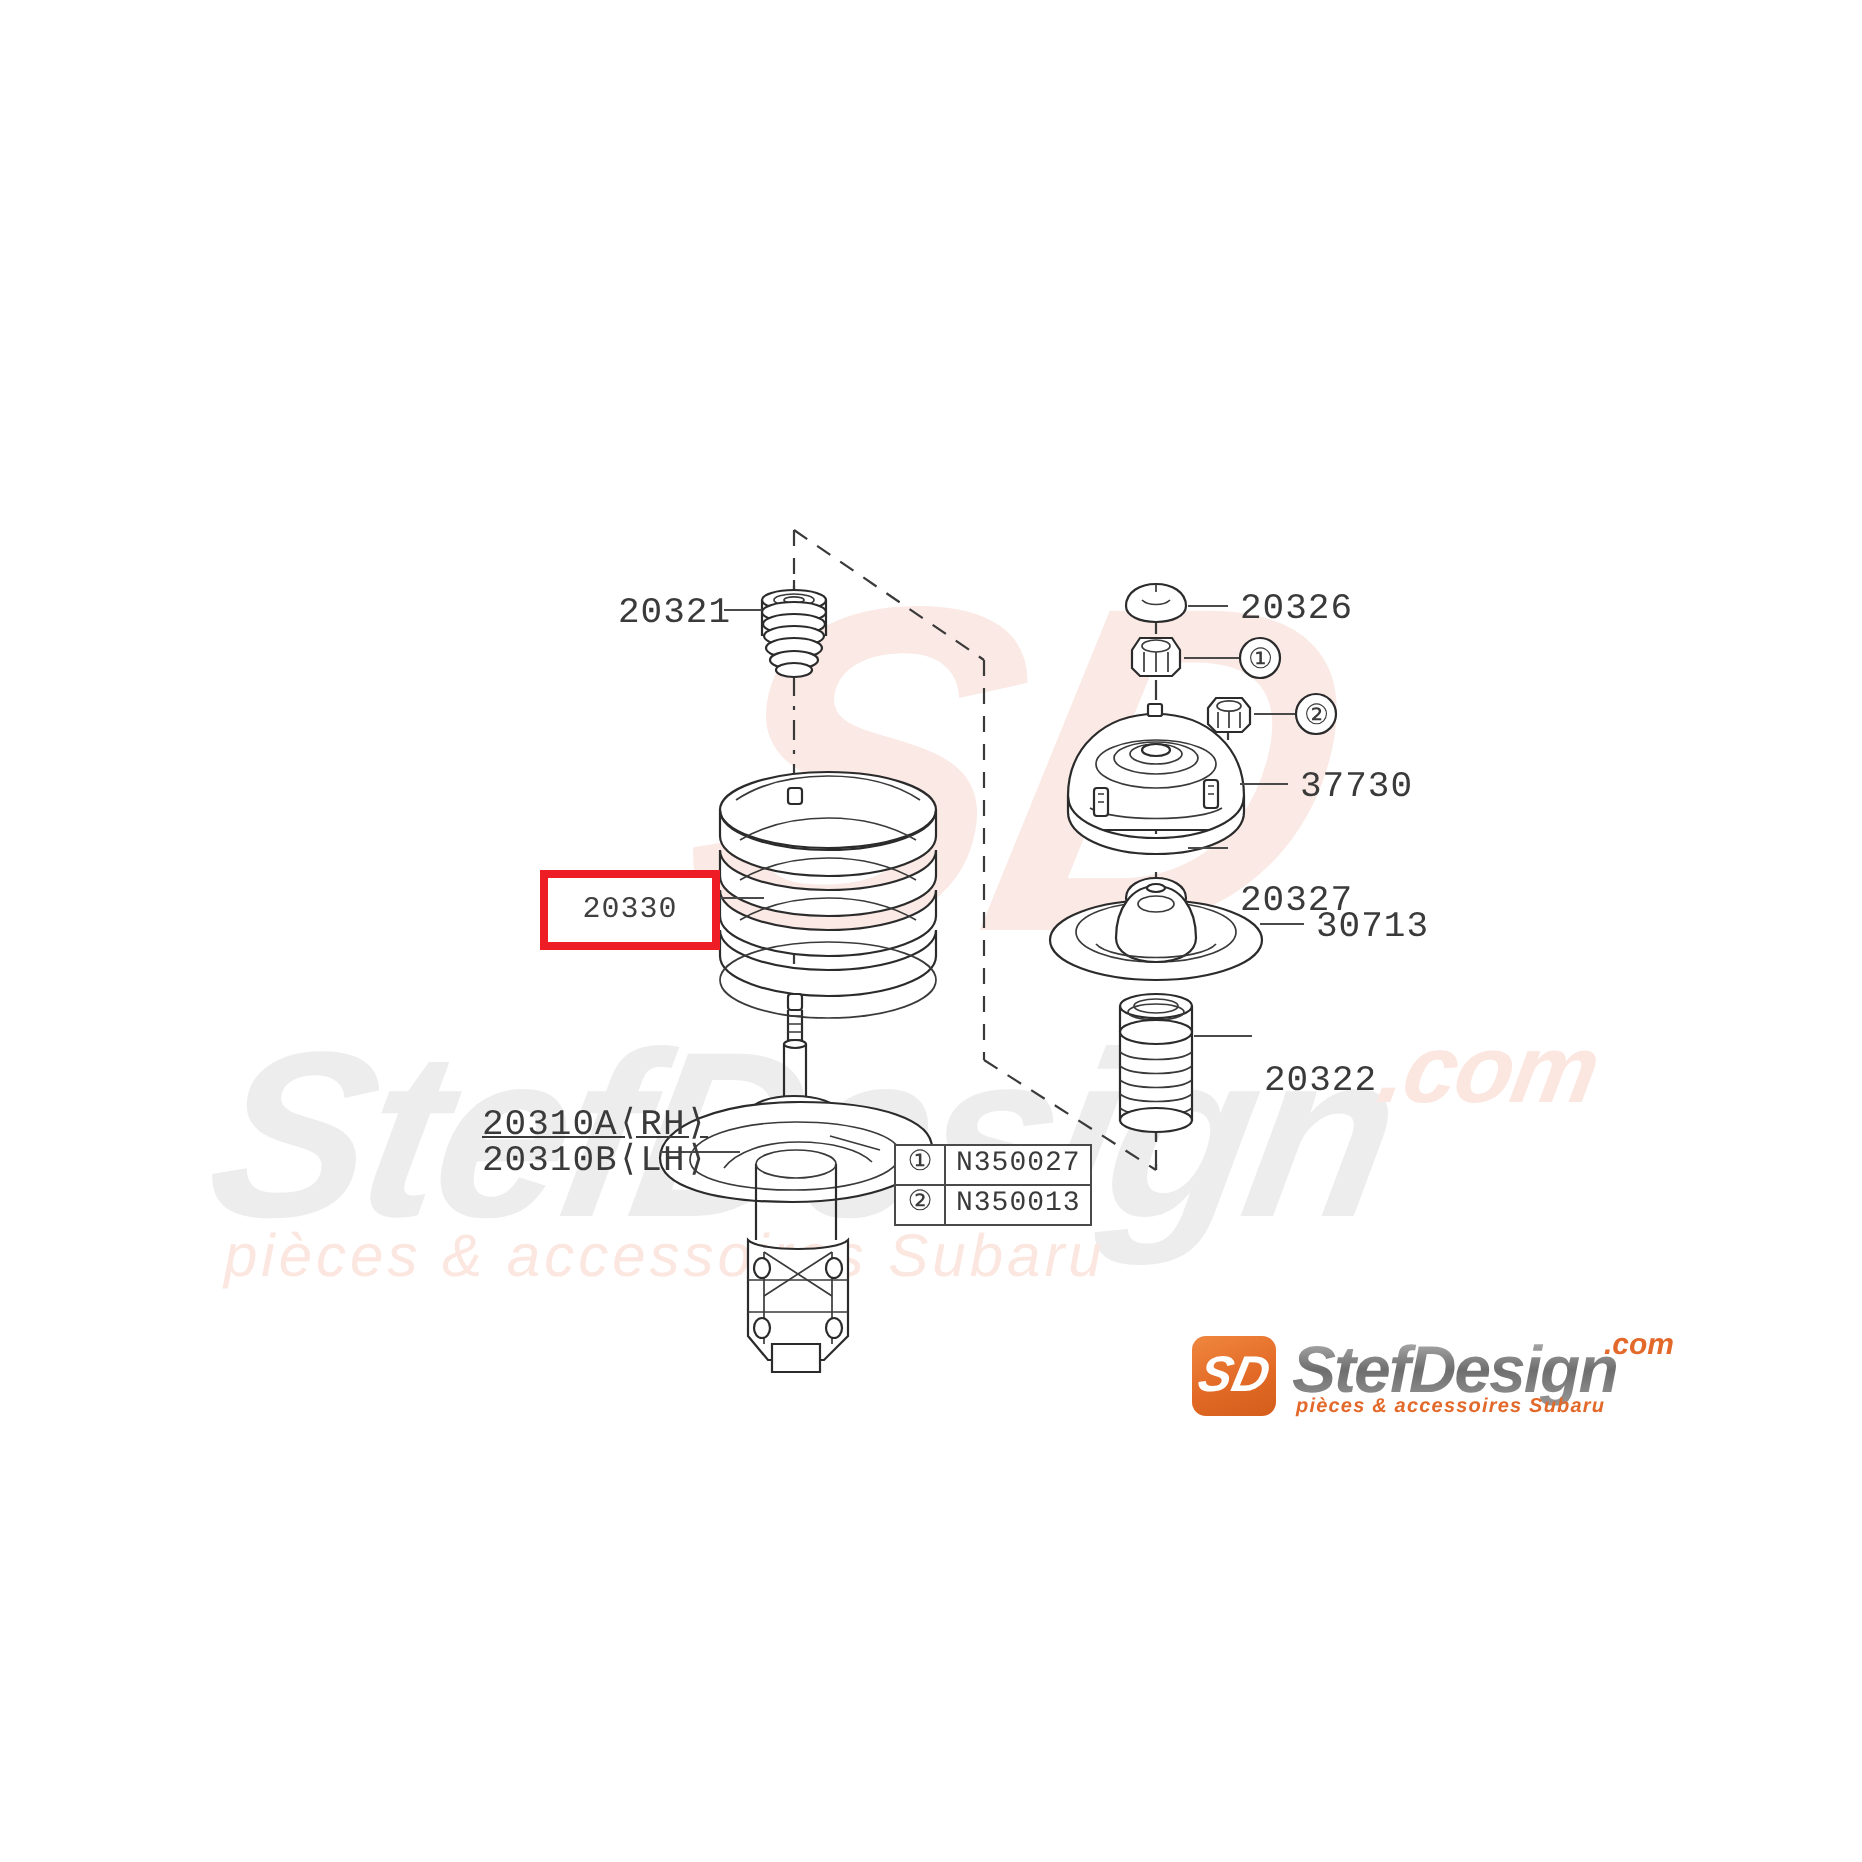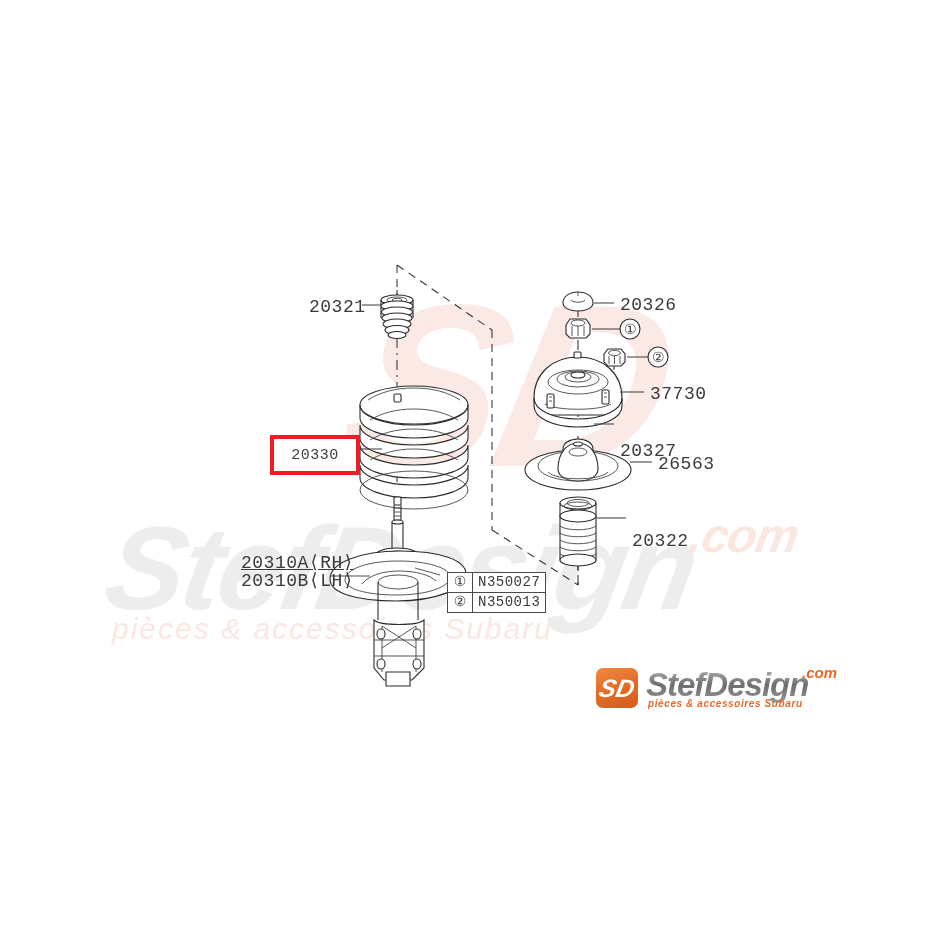--- a/index.html
+++ b/index.html
@@ -429,21 +429,21 @@
   </div>
 
   <div class="lbl lbl-left" style="left:309px; top:297px;">20321</div>
 
   <div class="lbl lbl-left" style="left:241px; top:551px;text-decoration:underline;">20310A⟨RH⟩</div>
   <div class="lbl lbl-left" style="left:241px; top:569px;">20310B⟨LH⟩</div>
 
   <div class="lbl" style="left:620px; top:295px;">20326</div>
   <div class="lbl" style="left:650px; top:384px;">37730</div>
   <div class="lbl" style="left:620px; top:416px;margin-top:25px;">20327</div>
-  <div class="lbl" style="left:658px; top:454px;">26563</div>
+  <div class="lbl" style="left:658px; top:454px;">30713</div>
   <div class="lbl" style="left:632px; top:487px;margin-top:44px;">20322</div>
 
   <table class="ref-table">
     <tbody>
       <tr>
         <td class="num">①</td>
         <td class="pn">N350027</td>
       </tr>
       <tr>
         <td class="num">②</td>

